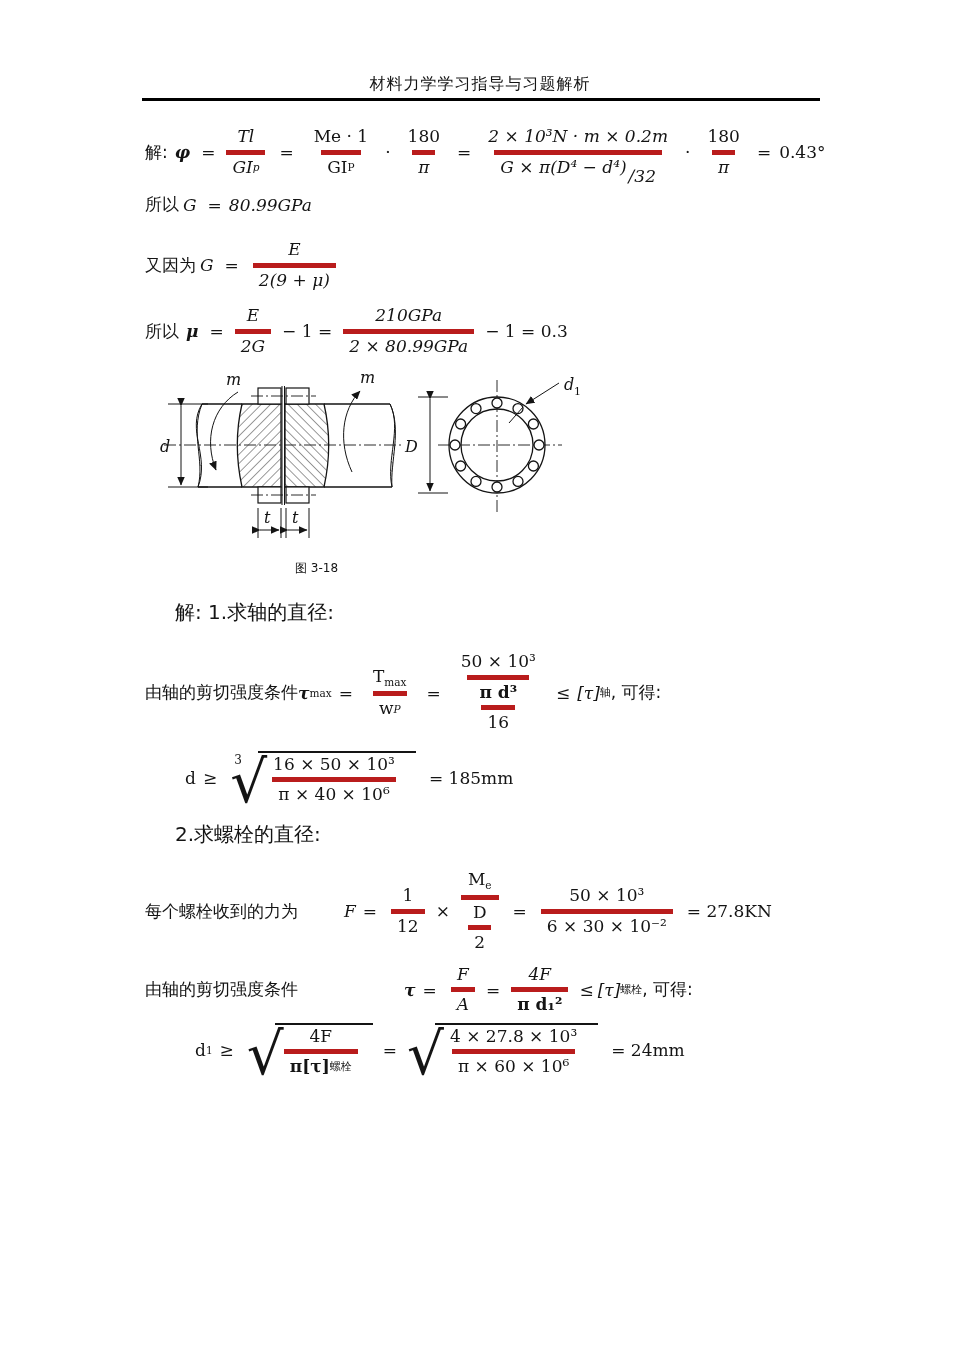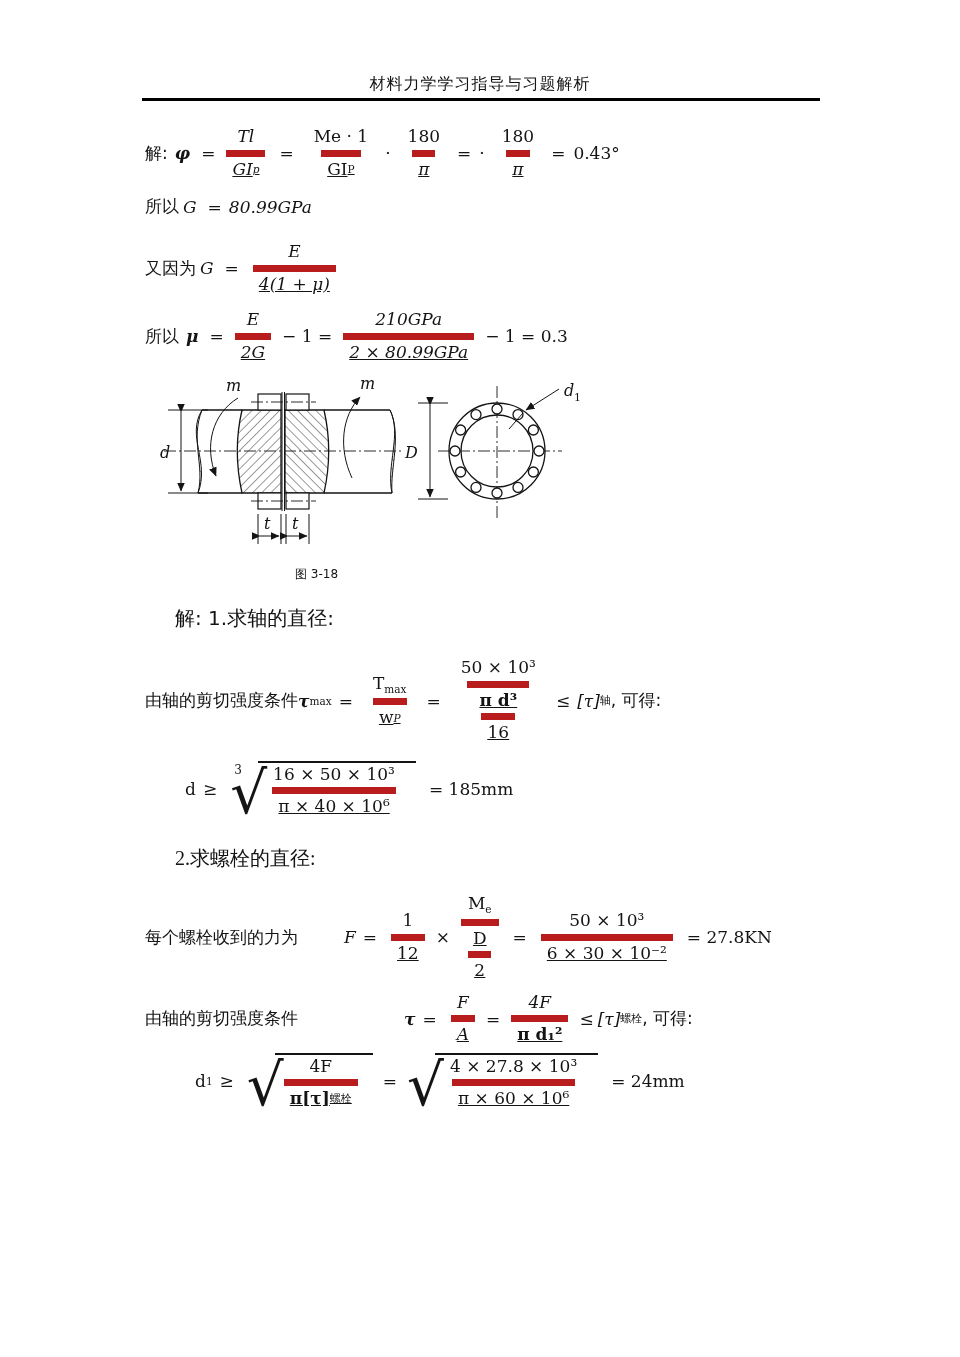--- a/index.html
+++ b/index.html
@@ -11,22 +11,22 @@
 
   .row{display:flex;align-items:center;margin-left:145px;
        font-family:"DejaVu Serif",serif;font-size:17px;}
   .cn{font-family:"DejaVu Sans",sans-serif;}
   .it{font-style:italic;}
   .sp{margin:0 7px;}
   .sp2{margin:0 4px;}
 
   .fr{display:inline-flex;flex-direction:column;align-items:center;margin:0 7px;}
   .fr .nu{padding:0 6px 3px;line-height:1.15;white-space:nowrap;}
-  .fr .de{border-top:7px solid #b91c1c;padding:3px 6px 0;line-height:1.15;
-          display:inline-flex;align-items:center;justify-content:center;white-space:nowrap;text-decoration:underline;}
+  .fr .de{border-top:5px solid #b91c1c;padding:3px 6px 0;line-height:1.15;
+          display:inline-flex;align-items:center;justify-content:center;white-space:nowrap;}
   .fr .fr{margin:0;}
   sub{font-size:0.62em;}
   .cnsub{font-size:11px;vertical-align:-4px;font-family:"DejaVu Sans",sans-serif;}
   .low{display:inline-block;transform:translateY(9px);margin-left:2px;}
 
   .rt{display:inline-flex;align-items:center;position:relative;margin:0 6px;}
   .rt .sign{font-size:58px;line-height:0.9;margin-right:-9px;transform:translateY(4px);
             font-family:"DejaVu Sans",sans-serif;font-weight:400;}
   .rt .bd{border-top:2px solid #141414;padding:2px 8px 0 2px;display:inline-flex;align-items:center;}
   .rt .idx{position:absolute;left:4px;top:2px;font-size:12px;font-family:"DejaVu Serif",serif;}
@@ -74,20 +74,27 @@
             <span>GI</span>
             <sub>P</sub>
           </span>
     </span>
     <span class="sp2">·</span>
     <span class="fr">
       <span class="nu">180</span>
       <span class="de it">π</span>
     </span>
     <span class="sp2">=</span>
+    <span class="fr">
+      <span class="nu it">2 × 10³N · m × 0.2m</span>
+      <span class="de">
+            <span class="it">G × π(D⁴ − d⁴)</span>
+            <span class="low it">∕32</span>
+          </span>
+    </span>
     <span class="sp2">·</span>
     <span class="fr">
       <span class="nu">180</span>
 
       <span class="de it">π</span>
     </span>
     <span class="sp2">=</span>
     <span class="sp2">0.43°</span>
   </div>
 
@@ -97,21 +104,21 @@
     <span class="sp">=</span>
     <span class="it">80.99GPa</span>
   </div>
 
   <div class="row" style="margin-top:24px;">
     <span class="cn">又因为</span>
     <span class="it sp2">G</span>
     <span class="sp">=</span>
     <span class="fr">
       <span class="nu it">E</span>
-      <span class="de it">4(1 + μ)</span>
+      <span class="de it">2(9 + μ)</span>
     </span>
   </div>
 
   <div class="row" style="margin-top:16px;">
     <span class="cn">所以</span>
     <span class="it sp" style="font-weight:bold">μ</span>
     <span class="sp2">=</span>
     <span class="fr">
       <span class="nu it">E</span>
       <span class="de it">2G</span>
@@ -254,21 +261,21 @@
       <span class="bd">
         <span class="fr">
           <span class="nu">16 × 50 × 10³</span>
           <span class="de">π × 40 × 10⁶</span>
         </span>
       </span>
     </span>
     <span class="sp">= 185mm</span>
   </div>
 
-  <div class="shead cn" style="margin-top:28px;font-family:Liberation Serif, serif;">2.求螺栓的直径:</div>
+  <div class="shead cn" style="margin-top:16px;">2.求螺栓的直径:</div>
 
   <div class="row" style="margin-top:22px;">
     <span class="cn">每个螺栓收到的力为</span>
     <span class="it" style="margin-left:46px;">F</span>
     <span class="sp">=</span>
     <span class="fr">
       <span class="nu">1</span>
       <span class="de">12</span>
     </span>
     <span class="sp2">×</span>

